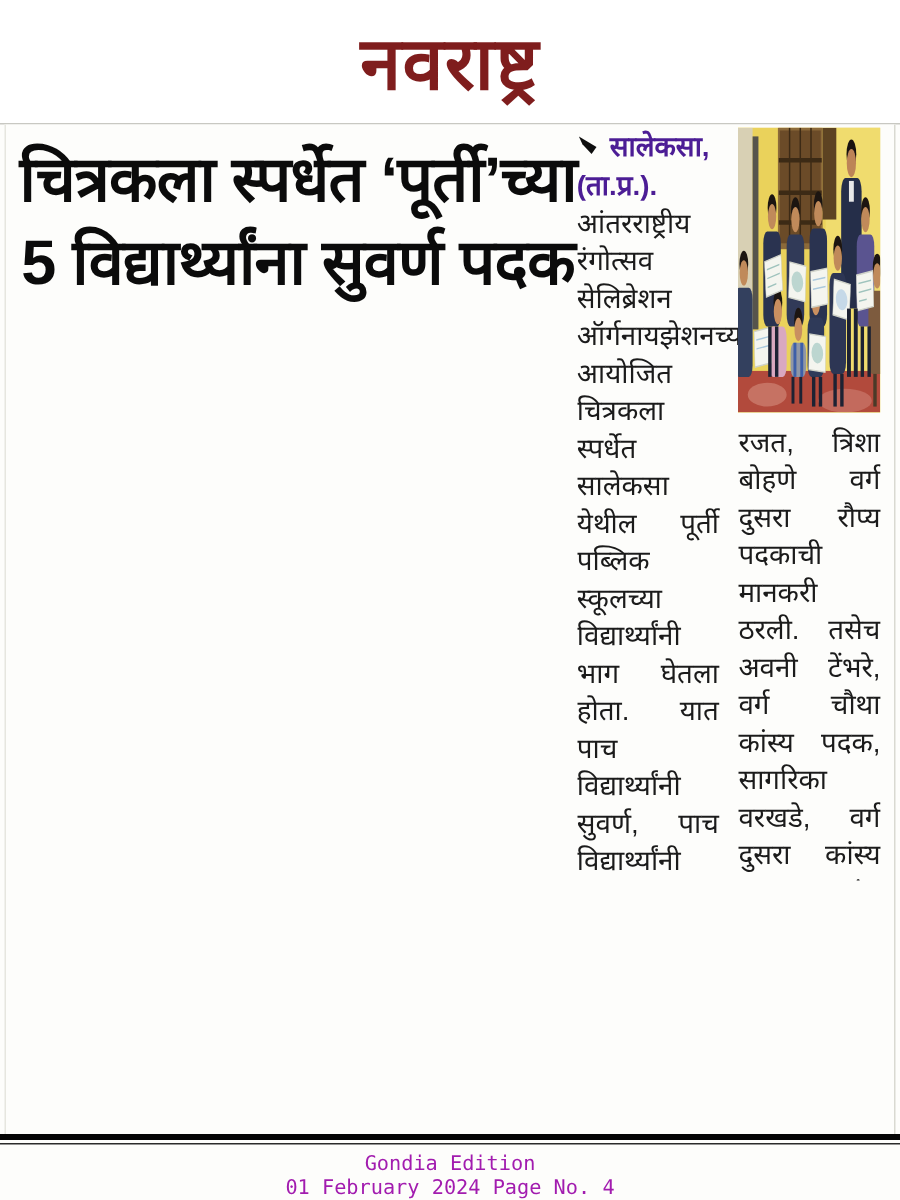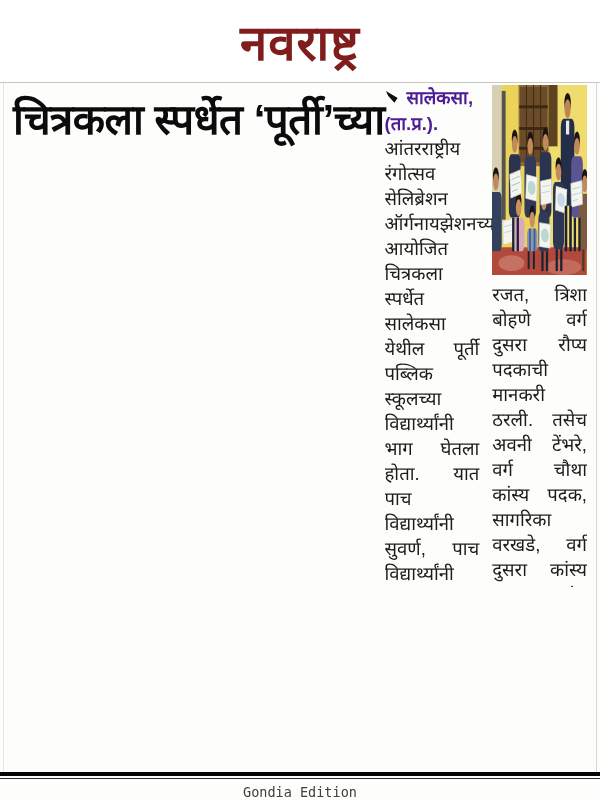--- a/index.html
+++ b/index.html
@@ -44,37 +44,38 @@
   .dateline{font-weight:bold;color:#4c1d95;}
   .nib{display:inline-block;margin-right:7px;vertical-align:-1px;}
   .photo-wrap{width:100%;height:190px;margin-bottom:7px;overflow:hidden;background:#ead25b;}
   .photo-wrap svg{display:block;width:100%;height:100%;}
   
   .rule-thick{border:0;border-top:4px solid #050505;margin:0;}
   .rule-thin{border:0;border-top:1.5px solid #2b2b2b;margin:2px 0 0 0;}
   .footer{
     text-align:center;padding-top:5px;
     font-family:"DejaVu Sans Mono","Liberation Mono",monospace;
-    font-size:13.5px;line-height:16px;color:#404040;
+    font-size:13.5px;line-height:16px;color:#a21caf;
   }
   .footer div{white-space:nowrap;}
 </style>
 </head>
 <body>
 
 <div class="page">
 
   <div class="masthead">
     <div class="masthead-title">नवराष्ट्र</div>
   </div>
 
   <div class="article">
 
     <div class="headline">
       <span class="hl">चित्रकला स्पर्धेत ‘पूर्ती’च्या</span>
+      <span class="hl">5 विद्यार्थ्यांना सुवर्ण पदक</span>
     </div>
 
     <div class="body-cols">
 
       <p class="col" style="margin:0">
         <span class="nib"><svg width="15" height="15" viewBox="0 0 16 16">
               <path d="M1 1 L13.5 8.5 L10 13.5 L3.5 6.5 Z" fill="#0e0e0e"></path>
             </svg></span><span class="dateline">सालेकसा, (ता.प्र.). </span><span>आंतरराष्ट्रीय रंगोत्सव सेलिब्रेशन ऑर्गनायझेशनच्यावतीने आयोजित चित्रकला स्पर्धेत सालेकसा येथील पूर्ती पब्लिक स्कूलच्या विद्यार्थ्यांनी भाग घेतला होता. यात पाच विद्यार्थ्यांनी सुवर्ण, पाच विद्यार्थ्यांनी रजत तर पाच विद्यार्थ्यांनी कास्य पदक मिळविले. मागासवर्गीय बहुद्देशीय संस्था रेंगेपार (कोहळी) द्वारे संचालित पूर्ती पब्लिक स्कूलच्या विद्यार्थ्यांनी उंच भरारी घेत तब्बल 15 पदकांचे मानकरी ठरले. यात प्रिया मच्छिरके वर्ग चौथा सुवर्ण पदक, अनन्या शहारे वर्ग पहिली सुवर्ण पदक, नियती कचलाम वर्ग सातवी सुवर्ण पदक, रितेश हरीणखेडे वर्ग चौथी सुवर्ण पदक, आभास नंदेश्वर वर्ग पहिली याने सुवर्ण पदक प्राप्त केले. नक्षीत राऊत वर्ग पहिली रजत पदक, किरण दमाहे वर्ग सातवी रजत, टिया राऊत वर्ग तिसरा रजत, शान भावे वर्ग चौथी</span>
       </p>
 
@@ -201,15 +202,16 @@
     </div>
   </div>
 
   <div>
     <hr class="rule-thick">
     <hr class="rule-thin">
   </div>
 
   <div class="footer">
     <div>Gondia Edition</div>
+    <div>01 February 2024 Page No. 4</div>
   </div>
 
 </div>
 
 </body></html>

